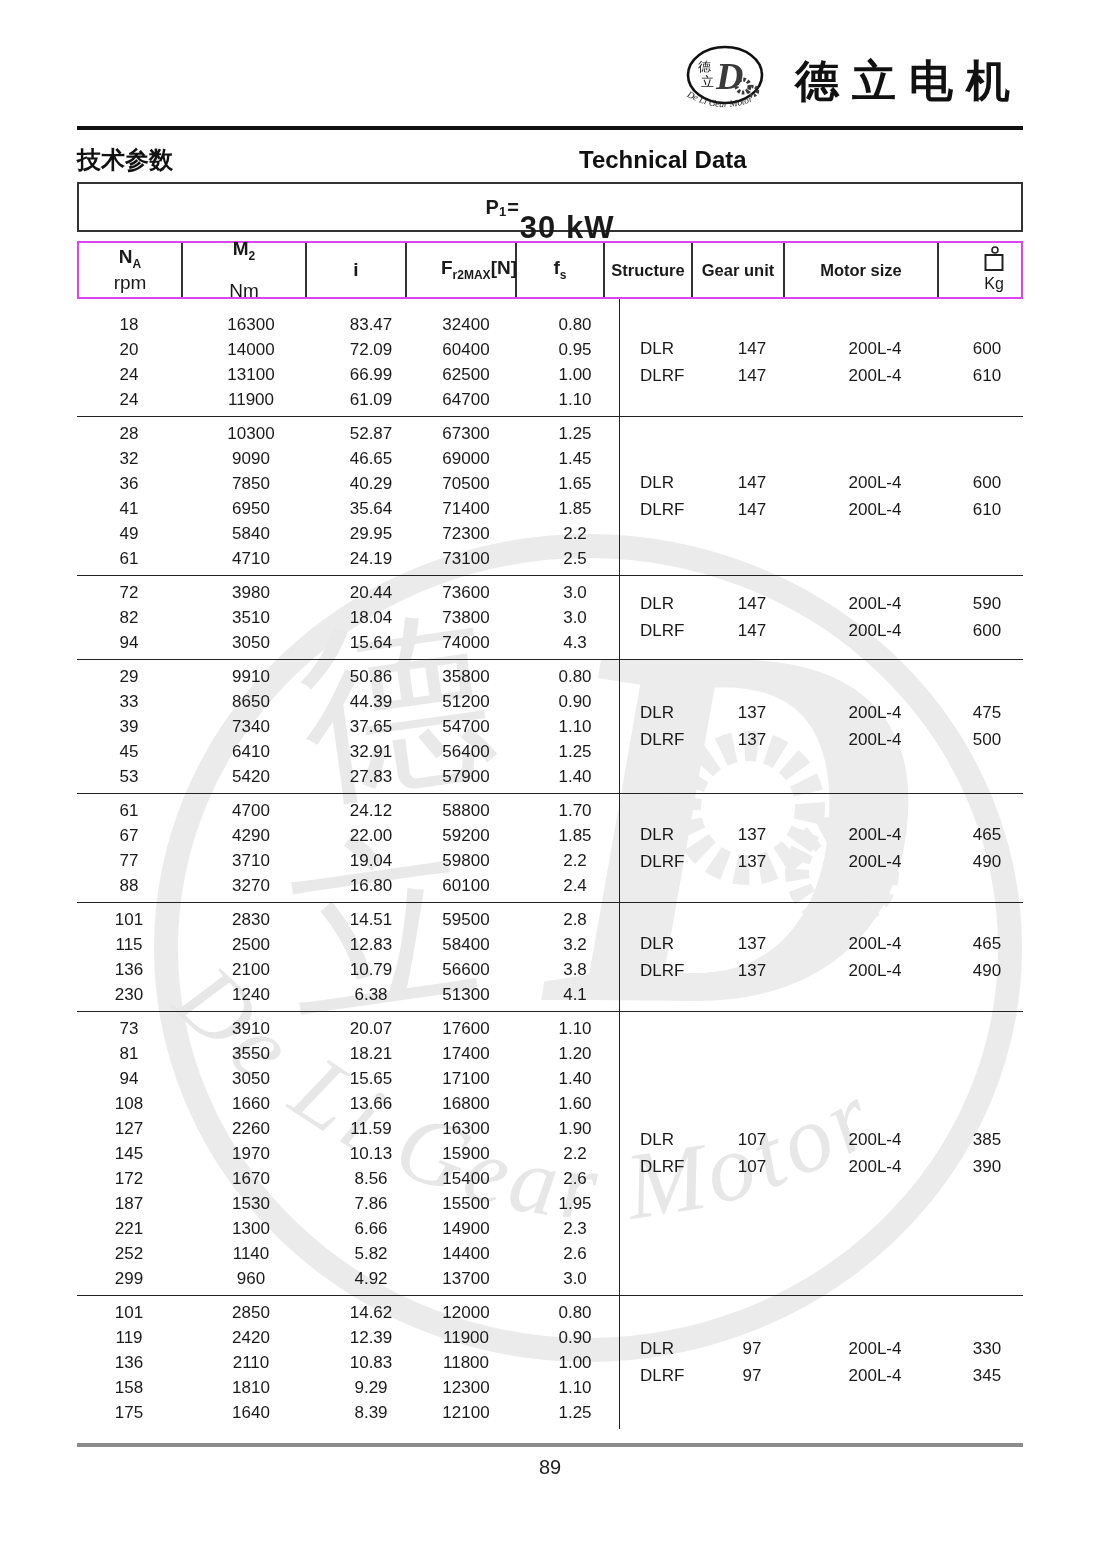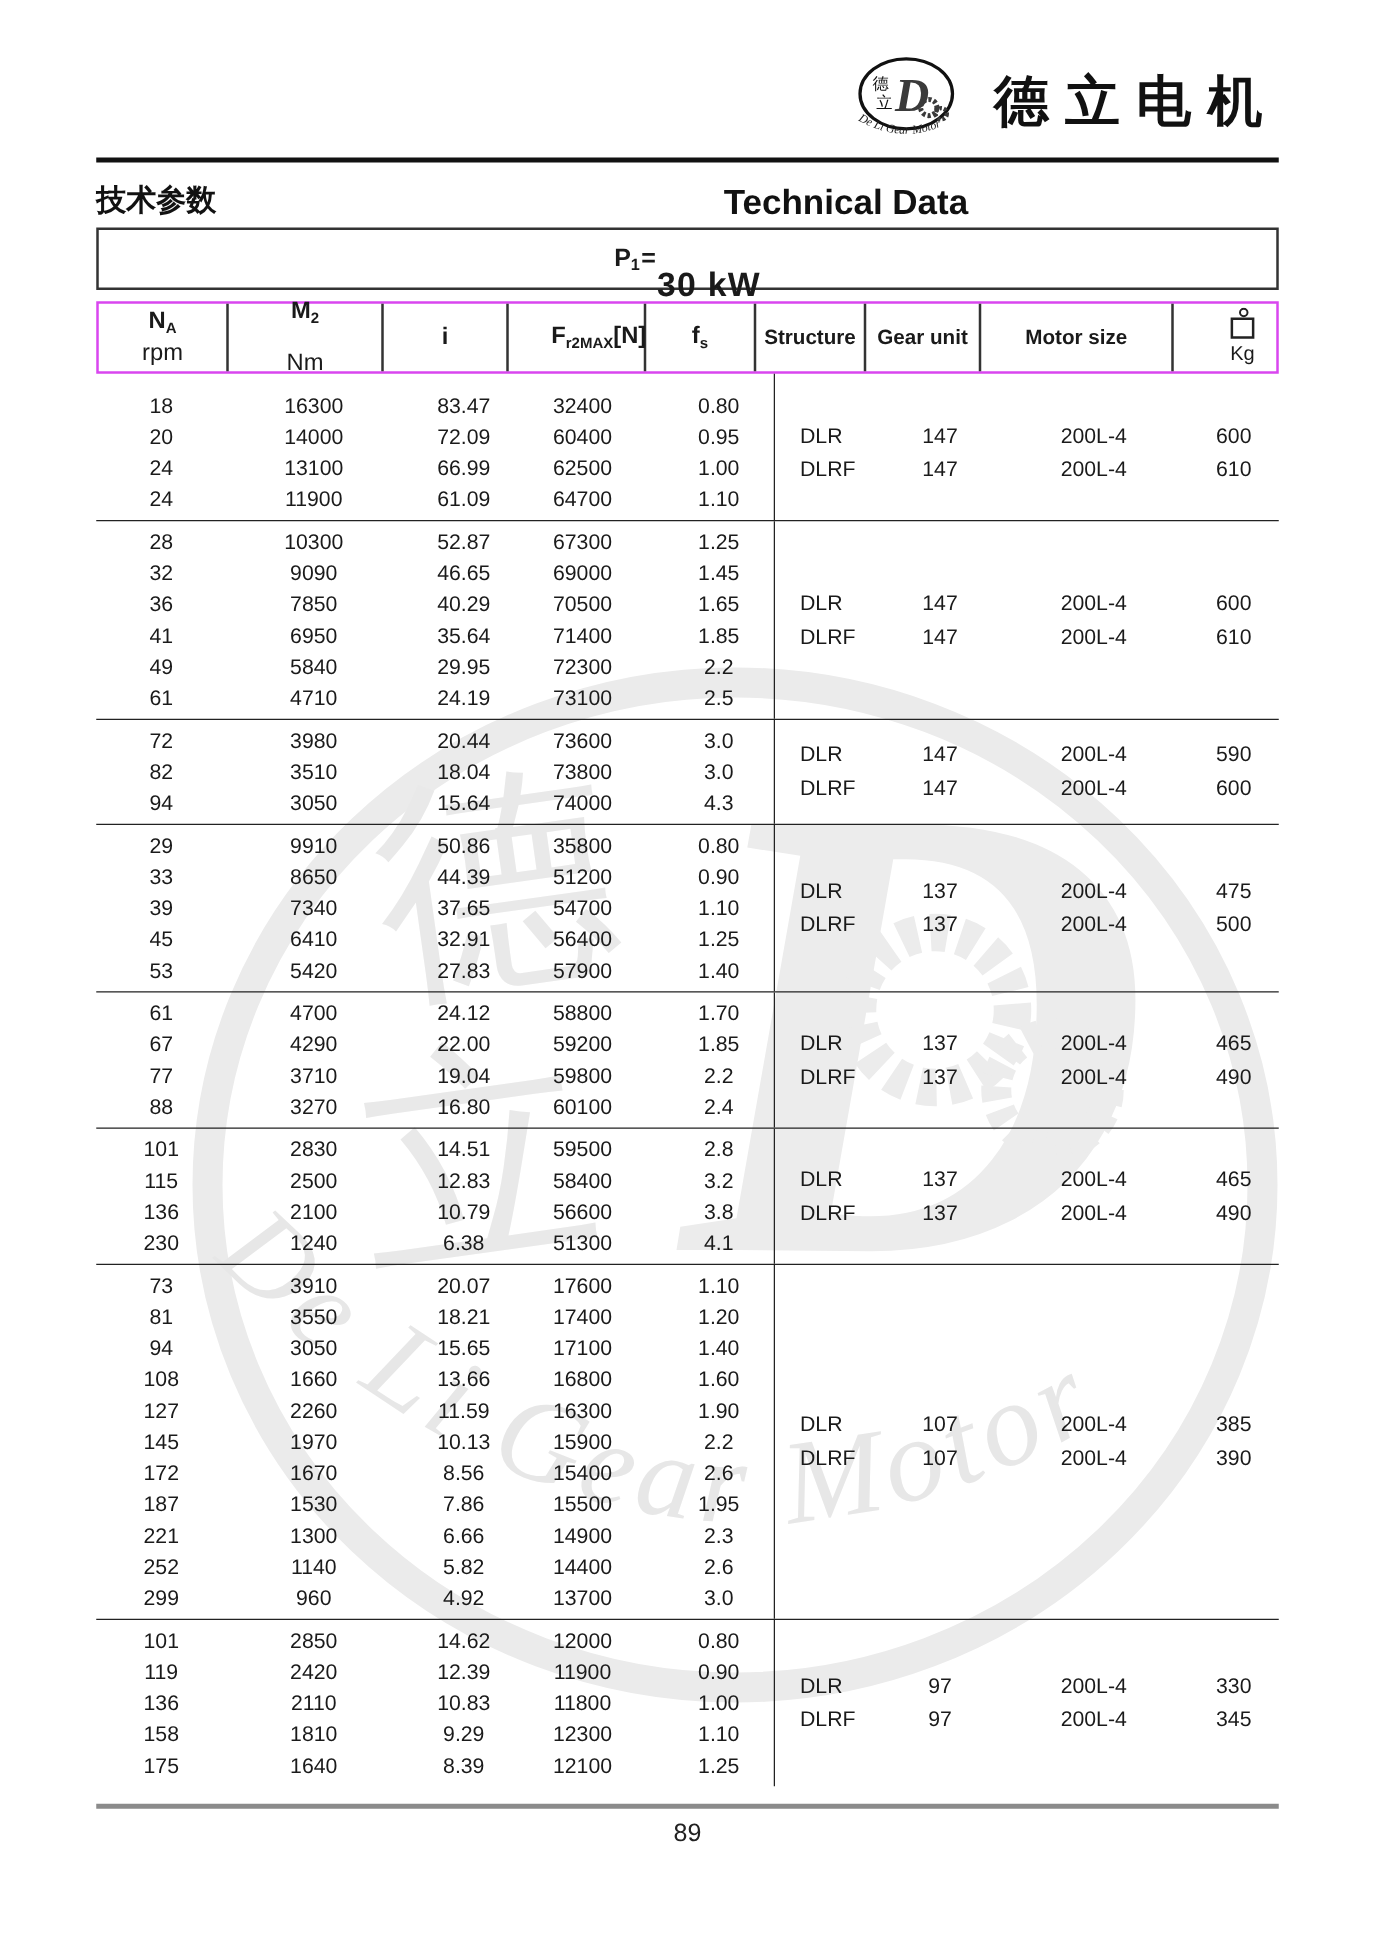--- a/index.html
+++ b/index.html
@@ -14,30 +14,30 @@
   
   .brand-row{display:flex;justify-content:flex-end;align-items:center;padding-top:42px;height:80px;}
   .brand-name{
     font-family:"Liberation Serif", serif;font-weight:bold;font-size:44px;
     letter-spacing:13px;color:#111;line-height:1;margin-left:14px;white-space:nowrap;
   }
   .rule-top{height:4px;background:#111;margin-top:4px;}
   
   .titles{position:relative;height:42px;margin-top:10px;}
   .title-cn{position:absolute;left:0;top:4px;font-size:24px;font-weight:bold;color:#111;}
-  .title-en{position:absolute;left:502px;top:6px;font-size:28px;font-weight:bold;color:#111;}
+  .title-en{position:absolute;left:502px;top:6px;font-size:24px;font-weight:bold;color:#111;}
   
   .power-box{
     border:2px solid #333;height:50px;display:flex;align-items:center;justify-content:center;
     box-sizing:border-box;
   }
   .power-box .psym{font-size:20px;font-weight:bold;}
   .power-box .psub{font-size:13px;font-weight:bold;position:relative;top:4px;}
   .power-box .peq{font-size:20px;font-weight:bold;margin:0 1px;}
-  .power-box .pval{font-size:27px;font-weight:bold;letter-spacing:1px;margin-top:42px;}
+  .power-box .pval{font-size:31px;font-weight:bold;letter-spacing:1px;margin-top:42px;}
   
   .thead{
     border:2px solid #d946ef;margin-top:9px;display:flex;height:58px;box-sizing:border-box;
     align-items:stretch;
   }
   .th{
     display:flex;flex-direction:column;align-items:center;justify-content:center;
     border-right:2px solid #333;box-sizing:border-box;line-height:1.15;
   }
   .th:last-child{border-right:none;}

